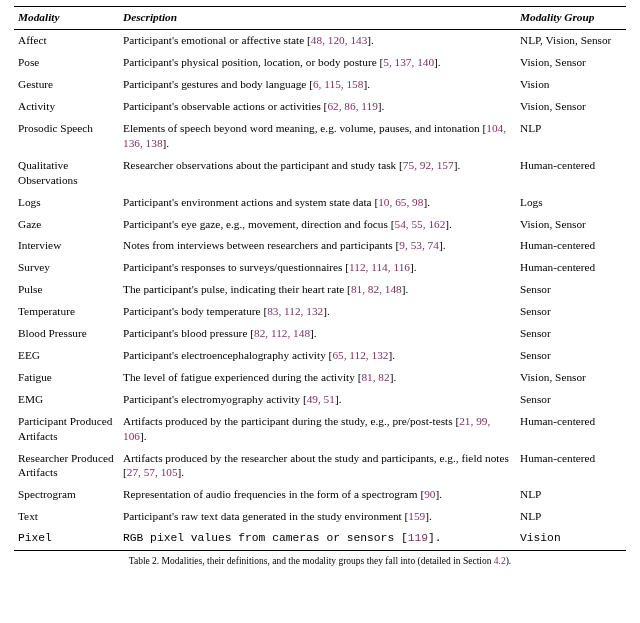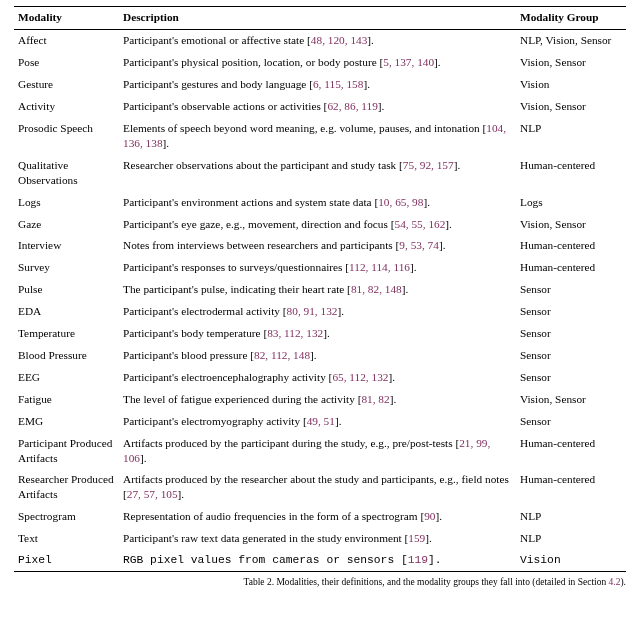--- a/index.html
+++ b/index.html
@@ -23,39 +23,40 @@
   }
   thead th {
     text-align: left;
     font-weight: bold;
     padding: 3px 4px 4px 4px;
     border-bottom: 0.6px solid #000;
     vertical-align: top;
   }
   thead tr {
     border-top: 0.6px solid #000;
+    font-style: italic;
   }
   tbody td {
     padding: 3.5px 4px;
     vertical-align: top;
     text-align: left;
   }
   tbody tr:last-child td {
     border-bottom: 0.6px solid #000;
     font-family: Liberation Mono, monospace;
   }
   col.c1 { width: 105px; }
   col.c2 { width: auto; }
   col.c3 { width: 110px; }
   .cite {
     color: #803060;
     margin-top: 20px;
   }
   .caption {
-    text-align: right;
+    text-align: center;
     font-size: 9.5px;
     padding-top: 4px;
   }
 </style>
 </head>
 <body>
 
 <div class="page">
   <table>
     <colgroup>
@@ -120,25 +121,20 @@
           <td>Survey</td>
           <td><span>Participant's responses to surveys/questionnaires [</span><span class="cite">112, 114, 116</span><span>].</span></td>
           <td>Human-centered</td>
         </tr>
         <tr>
           <td>Pulse</td>
           <td><span>The participant's pulse, indicating their heart rate [</span><span class="cite">81, 82, 148</span><span>].</span></td>
           <td>Sensor</td>
         </tr>
         <tr>
-          <td>EDA</td>
-          <td><span>Participant's electrodermal activity [</span><span class="cite">80, 91, 132</span><span>].</span></td>
-          <td>Sensor</td>
-        </tr>
-        <tr>
           <td>Temperature</td>
           <td><span>Participant's body temperature [</span><span class="cite">83, 112, 132</span><span>].</span></td>
           <td>Sensor</td>
         </tr>
         <tr>
           <td>Blood Pressure</td>
           <td><span>Participant's blood pressure [</span><span class="cite">82, 112, 148</span><span>].</span></td>
           <td>Sensor</td>
         </tr>
         <tr>

